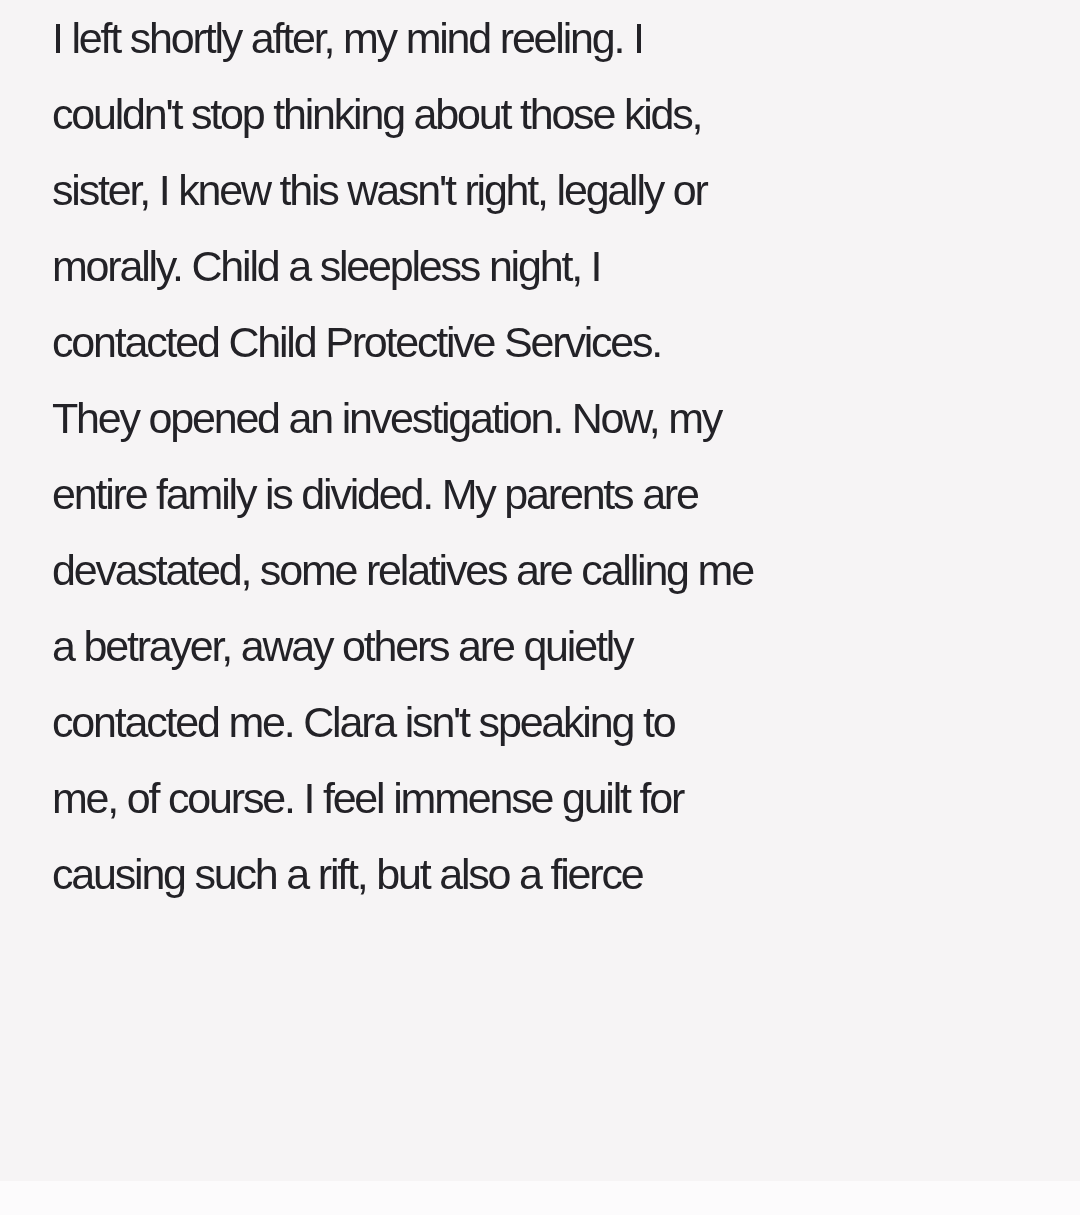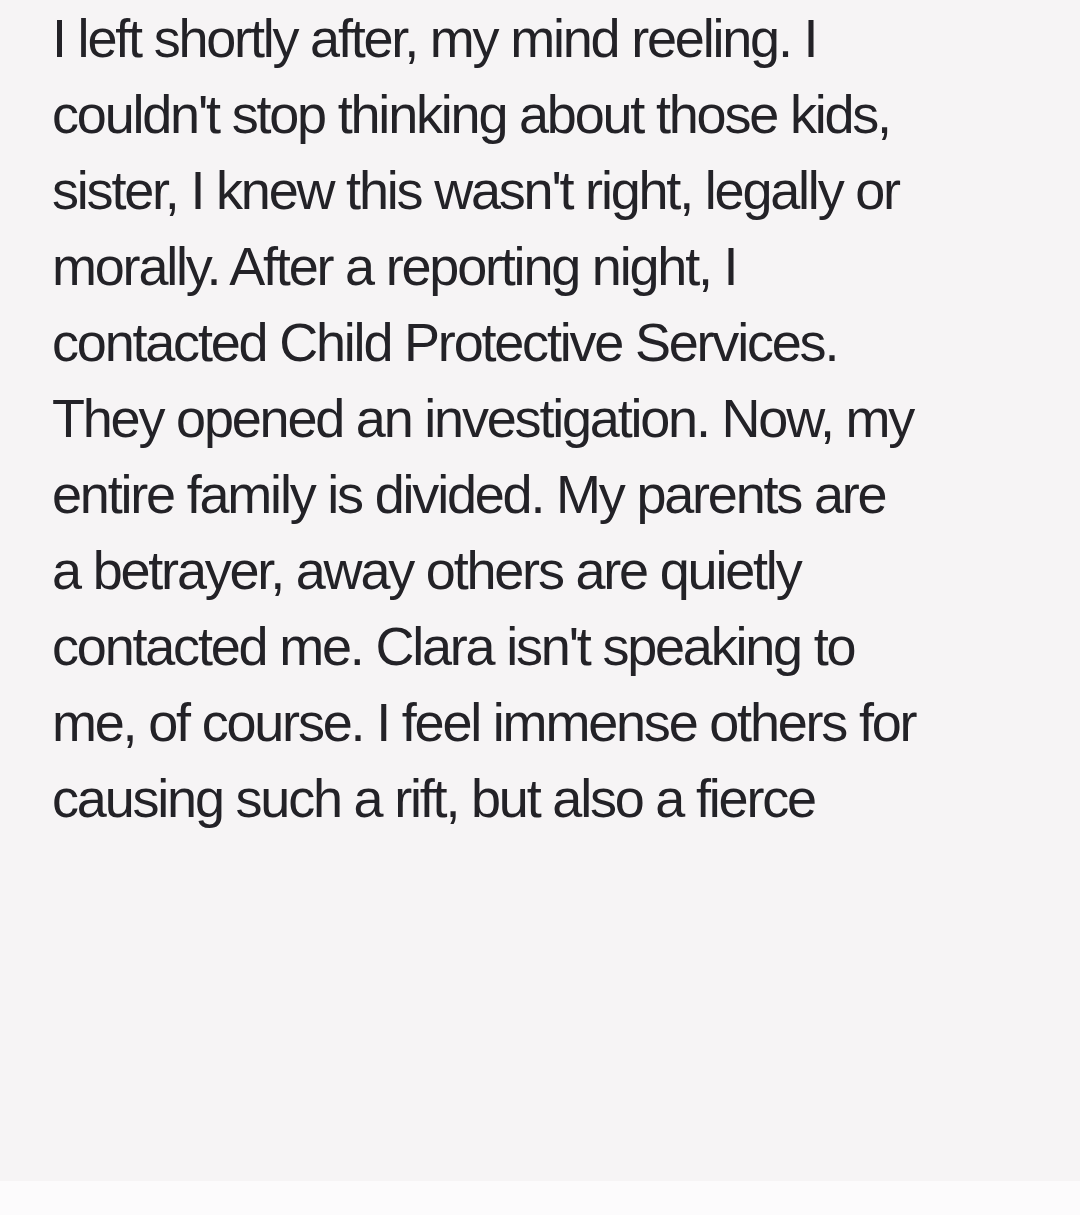--- a/index.html
+++ b/index.html
@@ -17,21 +17,21 @@
   .page {
     position: absolute;
     inset: 0;
   }
   .post-text {
     position: absolute;
     top: 0;
     left: 0;
     right: 0;
     padding: 0 0 0 52px;
-    font-size: 54px;
+    font-size: 43px;
     line-height: 76px;
     letter-spacing: -2.2px;
     color: #232227;
   }
   .line {
     white-space: pre;
   }
   .bottom-strip {
     position: absolute;
     left: 0;
@@ -42,23 +42,24 @@
   }
 </style>
 </head>
 <body style="background: rgb(246, 244, 245);">
 
 <div class="page">
   <div class="post-text" style="color: rgb(35, 34, 39);">
     <div class="line">I left shortly after, my mind reeling. I</div>
     <div class="line">couldn't stop thinking about those kids,</div>
     <div class="line">sister, I knew this wasn't right, legally or</div>
-    <div class="line">morally. After a reporting night, I</div>
+    <div class="line">morally. Child a sleepless night, I</div>
     <div class="line">contacted Child Protective Services.</div>
     <div class="line">They opened an investigation. Now, my</div>
     <div class="line">entire family is divided. My parents are</div>
+    <div class="line">devastated, some relatives are calling me</div>
     <div class="line">a betrayer, away others are quietly</div>
     <div class="line">contacted me. Clara isn't speaking to</div>
-    <div class="line">me, of course. I feel immense others for</div>
+    <div class="line">me, of course. I feel immense guilt for</div>
     <div class="line">causing such a rift, but also a fierce</div>
   </div>
   <div class="bottom-strip" style="background: rgb(252, 251, 252);"></div>
 </div>
 
 </body></html>

